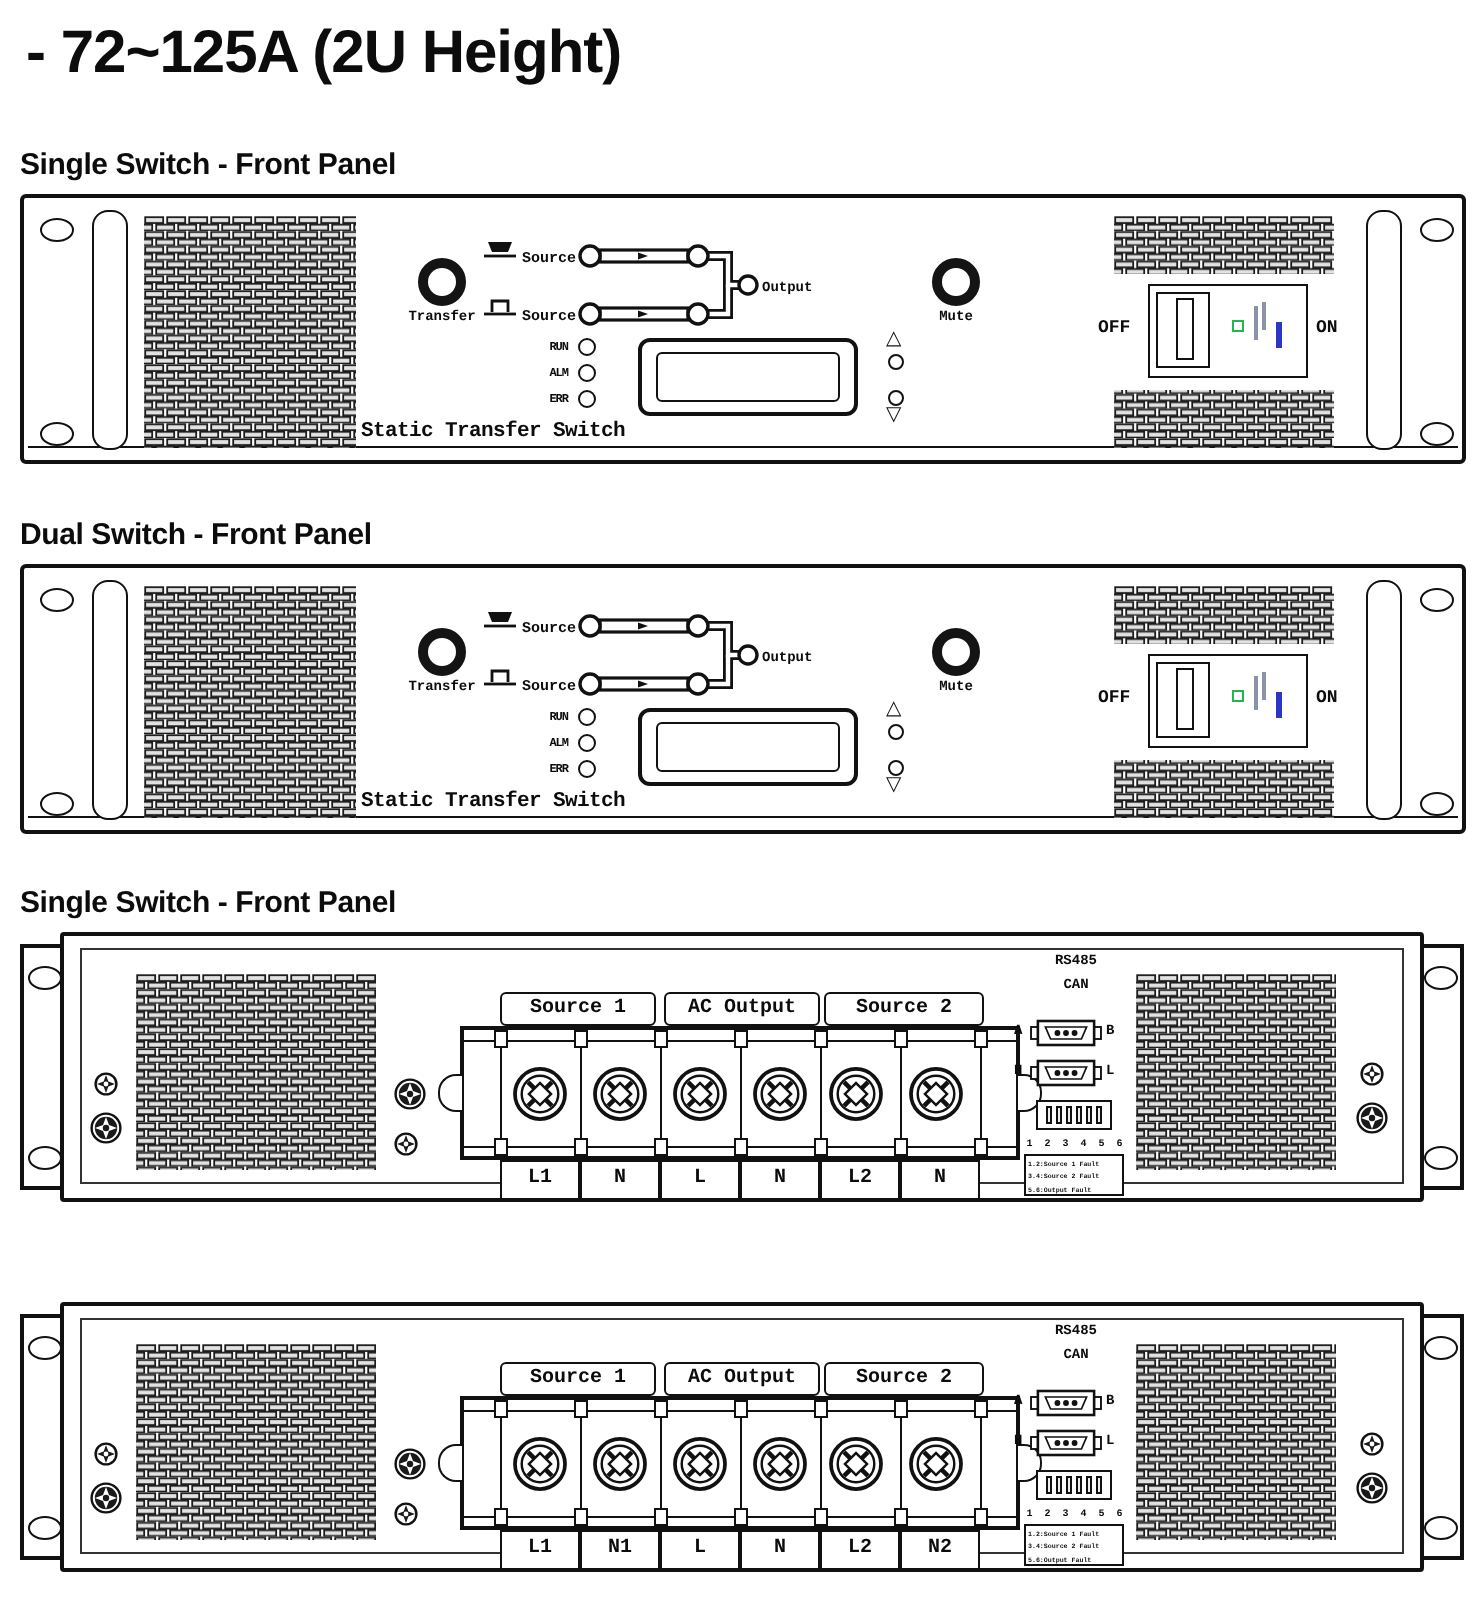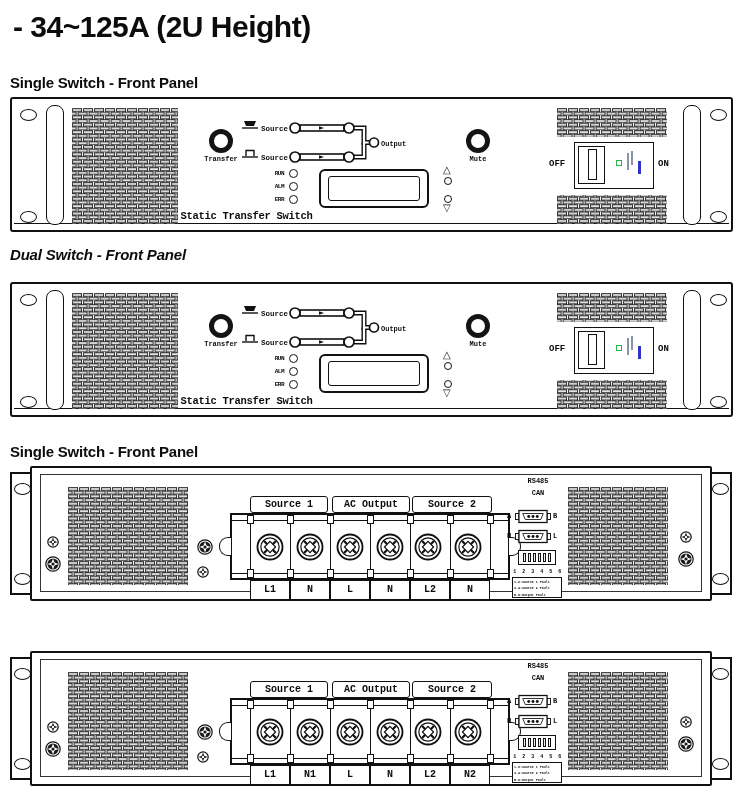--- a/index.html
+++ b/index.html
@@ -99,21 +99,21 @@
       <rect x="4.6" y="1" width="32.8" height="14" fill="#fff" stroke="#111" stroke-width="1.5"></rect>
       <path d="M9,4.5 L33,4.5 L30,11.5 L12,11.5 Z" fill="#fff" stroke="#111" stroke-width="1"></path>
       <circle cx="16" cy="8" r="1.7" fill="#111"></circle>
       <circle cx="21" cy="8" r="1.7" fill="#111"></circle>
       <circle cx="26" cy="8" r="1.7" fill="#111"></circle>
     </symbol>
   </defs>
 </svg>
 
 <div id="page">
-  <div id="title">- 34~125A (2U Height)</div>
+  <div id="title">- 72~125A (2U Height)</div>
 
   <h2 class="sec-label" style="top:74px;">Single Switch - Front Panel</h2>
   <div class="mount" style="top:97px;">
   <div class="panel-body" style="left:0;top:0;width:723px;height:135px;border-radius:3px;">
     <div class="innerline" style="left:2px;top:124px;width:715px;"></div>
     <div class="oval" style="left:8px;top:10px;"></div>
     <div class="oval" style="left:8px;top:112px;"></div>
     <div class="oval" style="left:698px;top:10px;"></div>
     <div class="oval" style="left:698px;top:112px;"></div>
     <div class="hbar" style="left:34px;top:6px;"></div>
@@ -185,21 +185,21 @@
       </div>
       <div class="cb-green" style="left:41px;top:17px;"></div>
       <div class="cb-mark" style="left:52px;top:10px;width:2px;height:17px;"></div>
       <div class="cb-mark" style="left:56px;top:8px;width:2px;height:14px;"></div>
       <div class="cb-blue" style="left:63px;top:18px;"></div>
     </div>
     <div class="cb-onoff mono" style="left:646px;top:60px;">ON</div>
   </div>
 </div>
 
-  <h2 class="sec-label" style="top:246px;font-style:italic;">Dual Switch - Front Panel</h2>
+  <h2 class="sec-label" style="top:259px;">Dual Switch - Front Panel</h2>
   <div class="mount" style="top:282px;">
   <div class="panel-body" style="left:0;top:0;width:723px;height:135px;border-radius:3px;">
     <div class="innerline" style="left:2px;top:124px;width:715px;"></div>
     <div class="oval" style="left:8px;top:10px;"></div>
     <div class="oval" style="left:8px;top:112px;"></div>
     <div class="oval" style="left:698px;top:10px;"></div>
     <div class="oval" style="left:698px;top:112px;"></div>
     <div class="hbar" style="left:34px;top:6px;"></div>
     <div class="hbar" style="left:671px;top:6px;"></div>
     <svg class="vent" style="left:60px;top:9px;" width="106" height="116">

